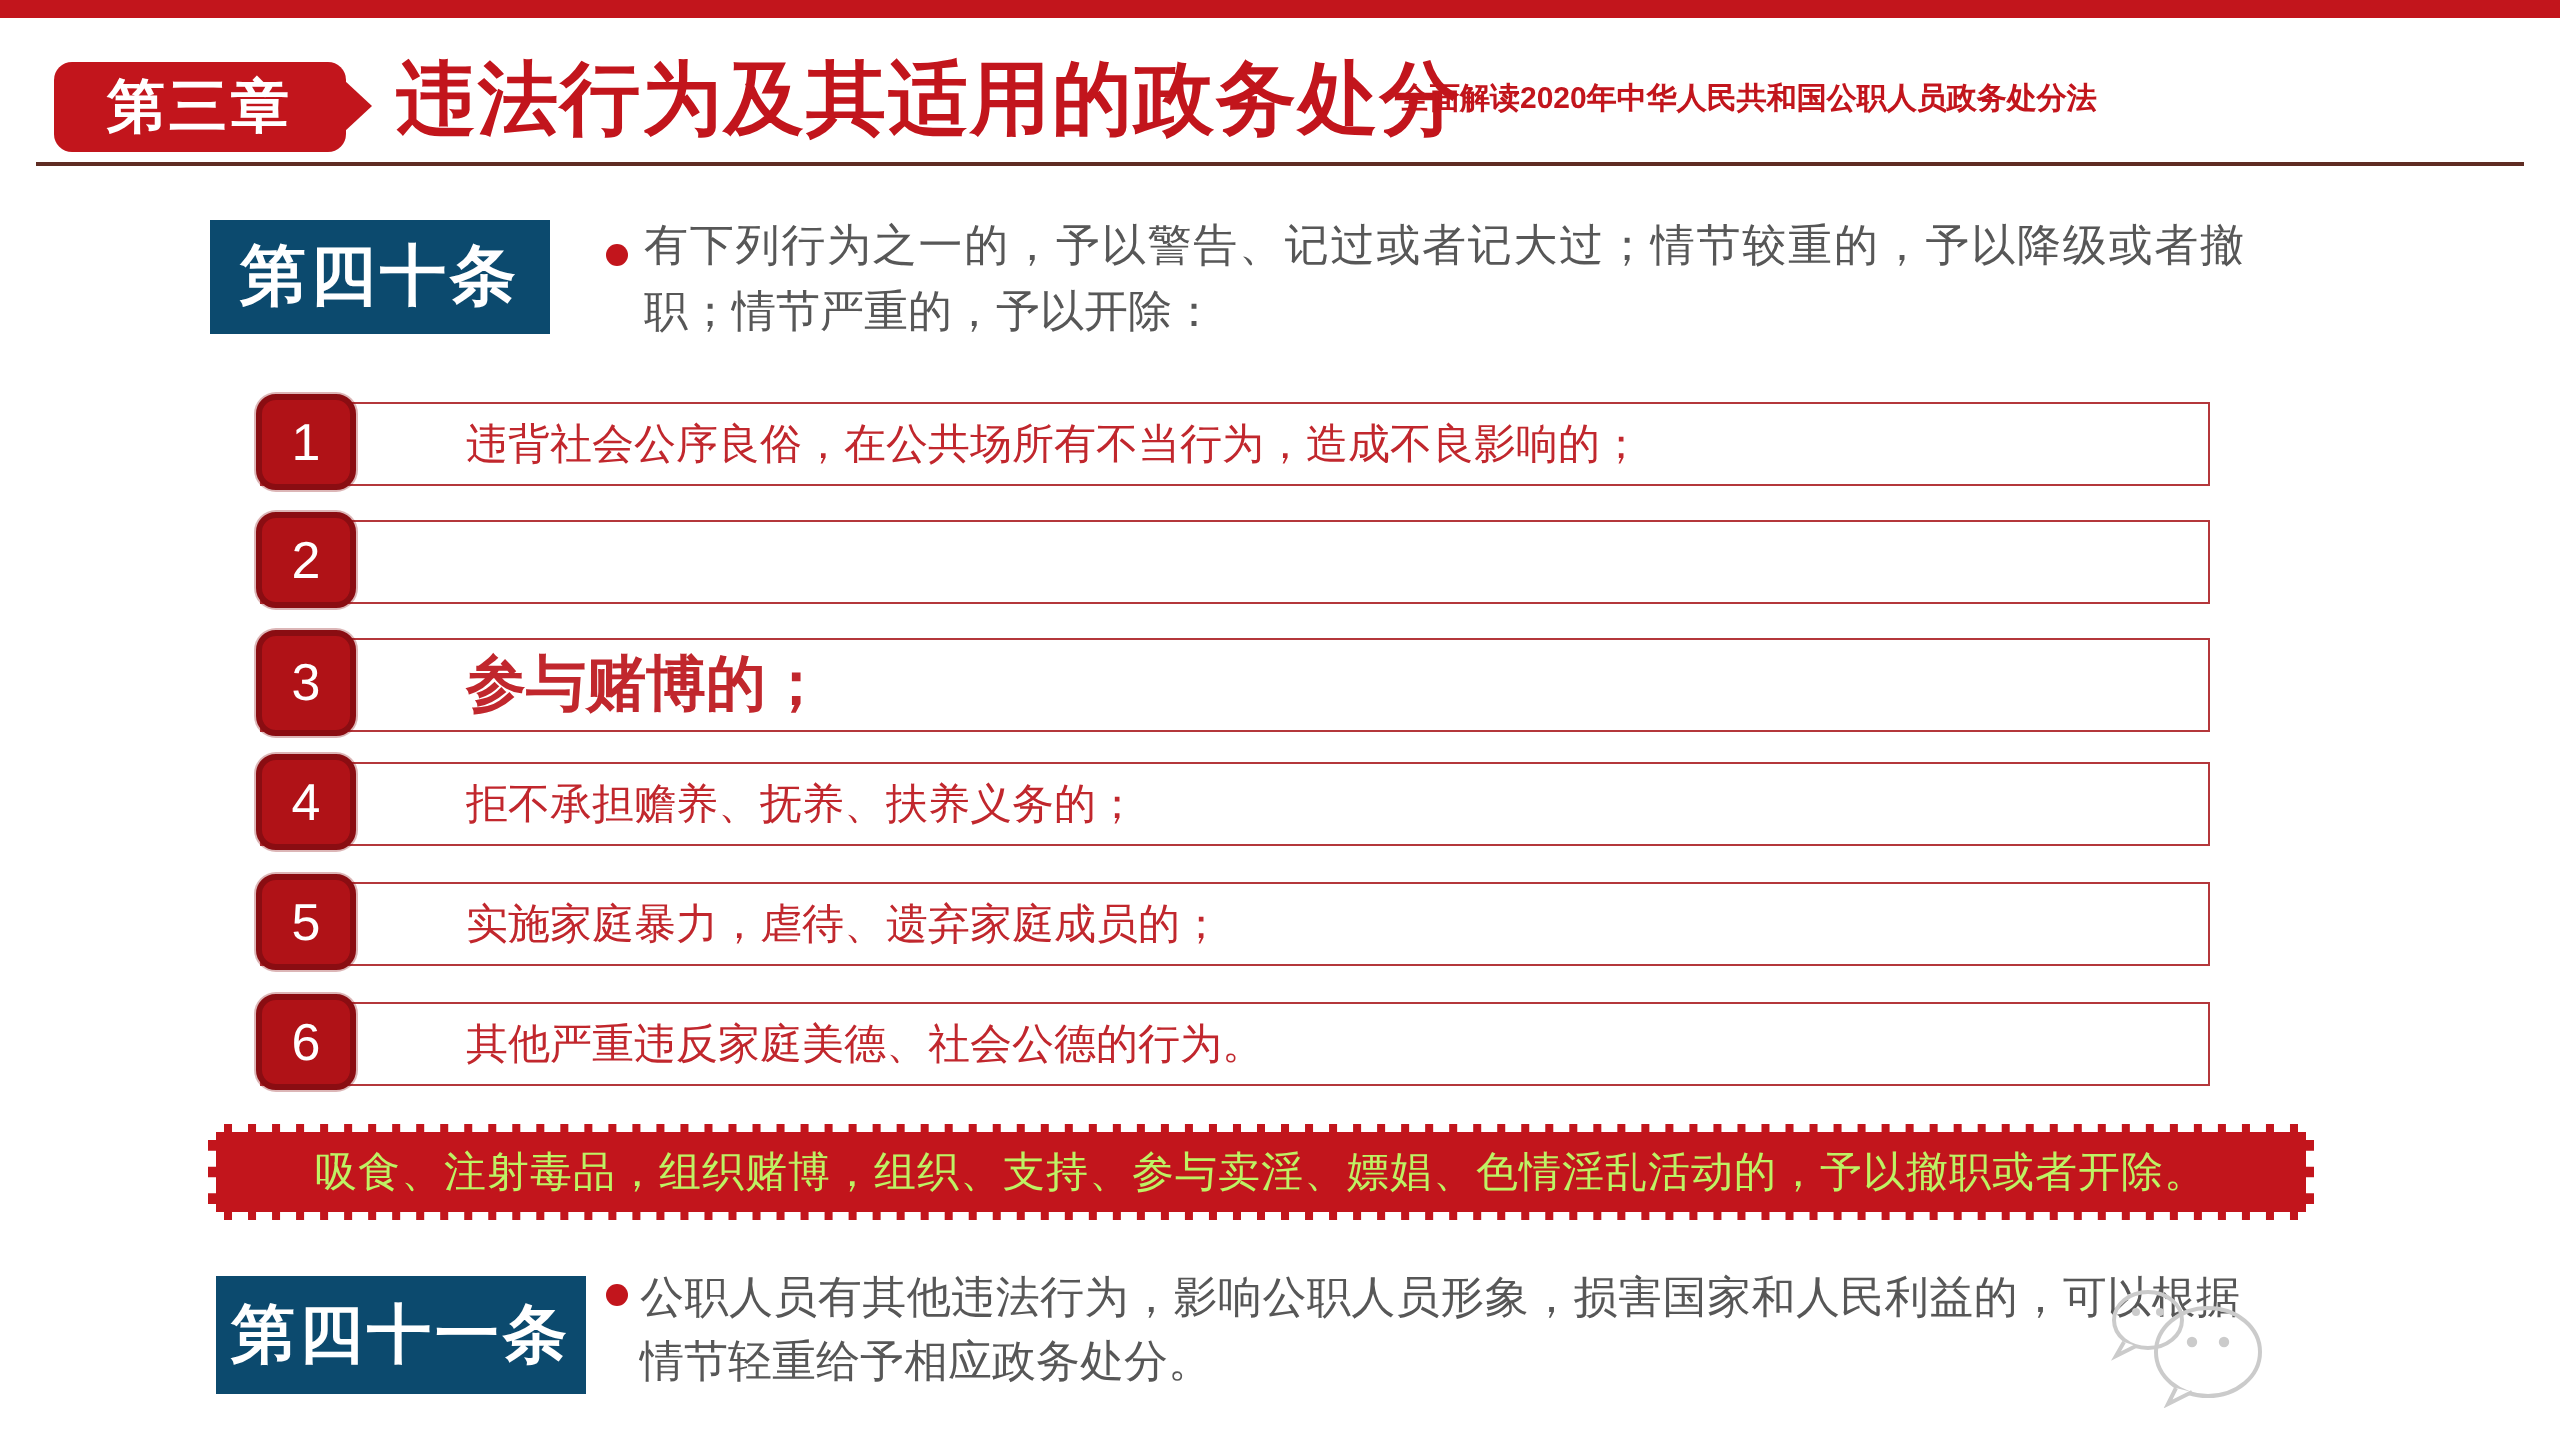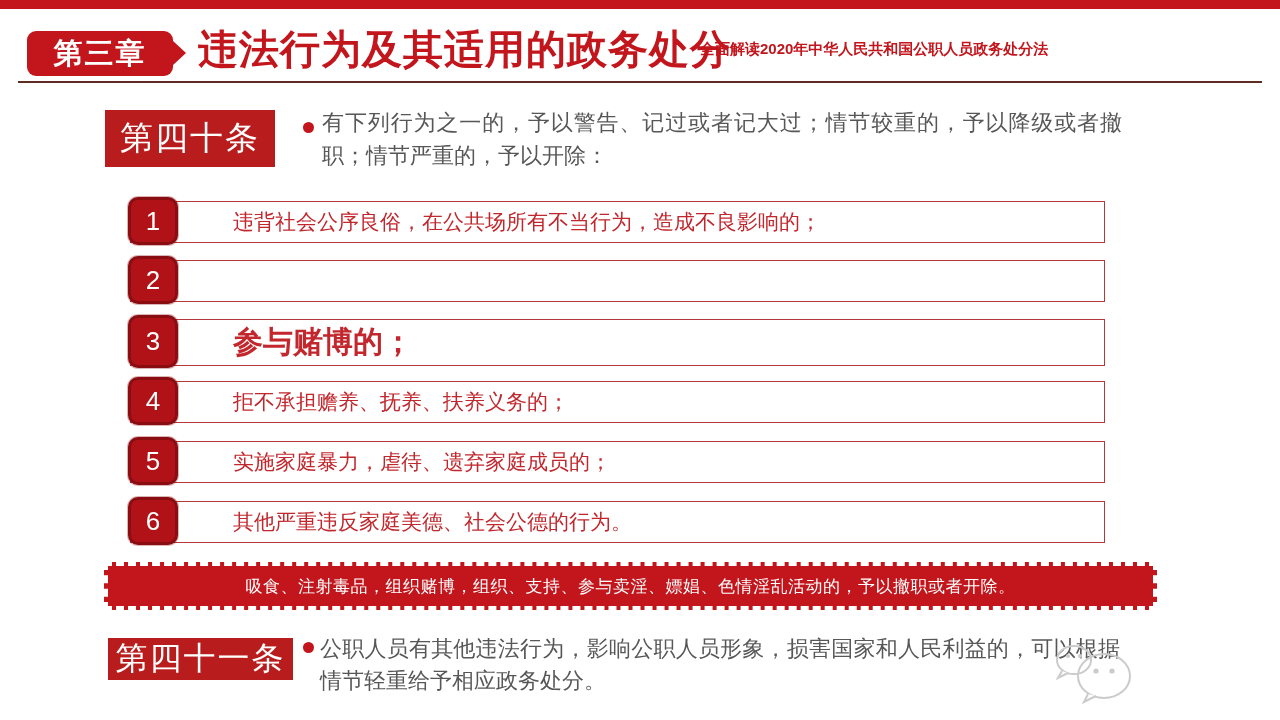--- a/index.html
+++ b/index.html
@@ -27,25 +27,25 @@
     font-size:40px;font-weight:bold;color:#c2151c;letter-spacing:1px;white-space:nowrap;
   }
   .header-subtitle{
     position:absolute;left:700px;top:40px;width:560px;
     font-size:15px;font-weight:bold;color:#c2151c;white-space:nowrap;
   }
   .header-divider{position:absolute;left:18px;top:81px;width:1244px;height:2px;background:#5f2c23;}
 
   
   .article-label{
-    position:absolute;background:#b91c1c;color:#fff;font-weight:normal;
+    position:absolute;background:#0c4a6e;color:#fff;font-weight:bold;
     display:flex;align-items:center;justify-content:center;letter-spacing:2px;
   }
   .label-40{left:105px;top:110px;width:170px;height:57px;font-size:33px;}
-  .label-41{left:108px;top:638px;width:185px;height:42px;font-size:32px;}
+  .label-41{left:108px;top:638px;width:185px;height:59px;font-size:32px;}
 
   .bullet-dot{position:absolute;width:11px;height:11px;border-radius:50%;background:#c2151c;}
   .bullet-40{left:303px;top:122px;}
   .bullet-41{left:303px;top:642px;}
 
   .article-paragraph{
     position:absolute;color:#575757;font-size:22px;line-height:33px;
     text-align:justify;
   }
   .para-40{left:322px;top:106px;width:800px;}
@@ -73,21 +73,21 @@
   .row-3 .item-text{font-size:30px;font-weight:bold;}
   .row-3 .num-badge{height:47px;}
 
   
   .notice-banner{
     position:absolute;left:104px;top:562px;width:1053px;height:48px;
     background:#c2151c;border:4px dashed #ffffff;box-sizing:border-box;
     display:flex;align-items:center;justify-content:center;
   }
   .notice-banner .notice-text{
-    color:#ffffff;font-size:17px;white-space:nowrap;letter-spacing:.5px;
+    color:#bef264;font-size:21px;white-space:nowrap;letter-spacing:.5px;
   }
 
   
   .watermark{position:absolute;left:1052px;top:640px;width:215px;height:65px;display:flex;align-items:center;}
   .watermark-text{
     color:#cbcbcb;font-size:31px;font-weight:bold;letter-spacing:1px;
     text-shadow:1px 1px 0 #ffffff;white-space:nowrap;
   }
 </style>
 </head>

